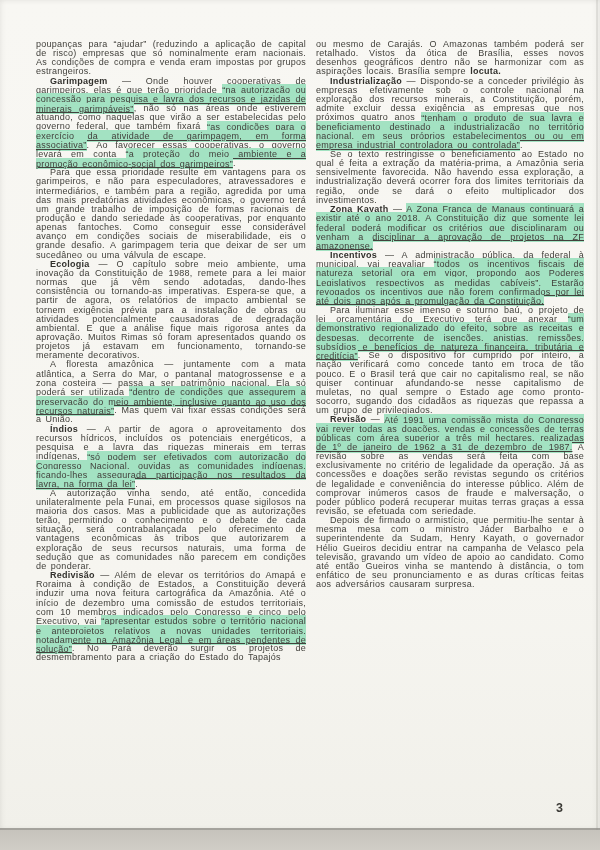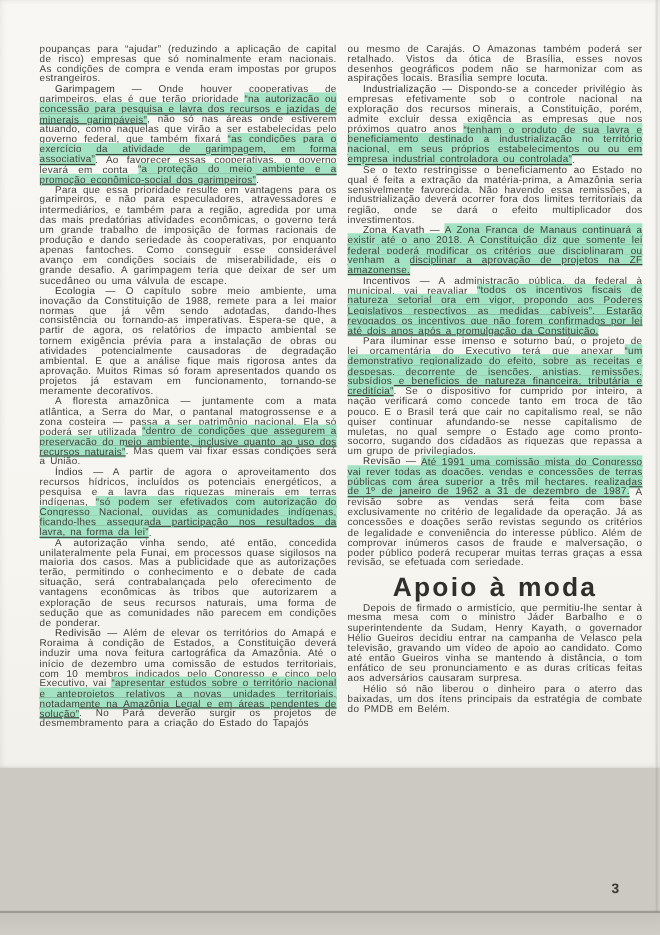--- a/index.html
+++ b/index.html
@@ -5,36 +5,36 @@
   html, body { margin: 0; padding: 0; }
   body {
     width: 600px; height: 850px;
     background: #ccc9c2;
     font-family: "Liberation Sans", "DejaVu Sans", sans-serif;
     overflow: hidden;
     position: relative;
   }
   .page {
     position: absolute; left: 0; top: 0;
-    width: 600px; height: 698px;
+    width: 600px; height: 830px;
     background: linear-gradient(180deg, #f8f7f3 0%, #f6f5f0 70%, #f1f0ea 100%);
     box-shadow: inset -3px 0 6px rgba(0,0,0,0.06), inset 2px 0 5px rgba(0,0,0,0.05);
   }
   .col {
     position: absolute; top: 40px;
     font-size: 9px; line-height: 9.15px;
     letter-spacing: 0.25px; word-spacing: 1.6px;
     color: #42413c;
     text-align: justify;
   }
   .col-left  { left: 36px;  width: 270px; }
   .col-right { left: 316px; width: 268px; }
   .para { margin: 0; }
   .para.indent { text-indent: 14px; }
-  .b { font-weight: normal; color: #32312d; }
+  .b { font-weight: bold; color: #32312d; }
   .h {
     background: var(--hl, #a3e2c2);
     box-decoration-break: clone;
     -webkit-box-decoration-break: clone;
     padding-top: 0.5px; padding-bottom: 1px; text-decoration: underline;
   }
   .headline {
     margin: 14px 0 9px 0;
     font-size: 24px; font-weight: bold;
     letter-spacing: 2px;
@@ -69,28 +69,26 @@
       <p class="para"><span>poupanças para “ajudar” (reduzindo a aplicação de capital de risco) empresas que só nominalmente eram nacionais. As condições de compra e venda eram impostas por grupos estrangeiros.</span></p>
       <p class="para indent"><span class="b">Garimpagem</span><span> — Onde houver cooperativas de garimpeiros, elas é que terão prioridade </span><span class="h">“na autorização ou concessão para pesquisa e lavra dos recursos e jazidas de minerais garimpáveis”</span><span>, não só nas áreas onde estiverem atuando, como naquelas que virão a ser estabelecidas pelo governo federal, que também fixará </span><span class="h">“as condições para o exercício da atividade de garimpagem, em forma associativa”</span><span>. Ao favorecer essas cooperativas, o governo levará em conta </span><span class="h">“a proteção do meio ambiente e a promoção econômico-social dos garimpeiros”</span><span>.</span></p>
       <p class="para indent"><span>Para que essa prioridade resulte em vantagens para os garimpeiros, e não para especuladores, atravessadores e intermediários, e também para a região, agredida por uma das mais predatórias atividades econômicas, o governo terá um grande trabalho de imposição de formas racionais de produção e dando seriedade às cooperativas, por enquanto apenas fantoches. Como conseguir esse considerável avanço em condições sociais de miserabilidade, eis o grande desafio. A garimpagem teria que deixar de ser um sucedâneo ou uma válvula de escape.</span></p>
       <p class="para indent"><span class="b">Ecologia</span><span> — O capítulo sobre meio ambiente, uma inovação da Constituição de 1988, remete para a lei maior normas que já vêm sendo adotadas, dando-lhes consistência ou tornando-as imperativas. Espera-se que, a partir de agora, os relatórios de impacto ambiental se tornem exigência prévia para a instalação de obras ou atividades potencialmente causadoras de degradação ambiental. E que a análise fique mais rigorosa antes da aprovação. Muitos Rimas só foram apresentados quando os projetos já estavam em funcionamento, tornando-se meramente decorativos.</span></p>
       <p class="para indent"><span>A floresta amazônica — juntamente com a mata atlântica, a Serra do Mar, o pantanal matogrossense e a zona costeira — passa a ser patrimônio nacional. Ela só poderá ser utilizada </span><span class="h">“dentro de condições que assegurem a preservação do meio ambiente, inclusive quanto ao uso dos recursos naturais”</span><span>. Mas quem vai fixar essas condições será a União.</span></p>
       <p class="para indent"><span class="b">Índios</span><span> — A partir de agora o aproveitamento dos recursos hídricos, incluídos os potenciais energéticos, a pesquisa e a lavra das riquezas minerais em terras indígenas, </span><span class="h">“só podem ser efetivados com autorização do Congresso Nacional, ouvidas as comunidades indígenas, ficando-lhes assegurada participação nos resultados da lavra, na forma da lei”</span><span>.</span></p>
       <p class="para indent"><span>A autorização vinha sendo, até então, concedida unilateralmente pela Funai, em processos quase sigilosos na maioria dos casos. Mas a publicidade que as autorizações terão, permitindo o conhecimento e o debate de cada situação, será contrabalançada pelo oferecimento de vantagens econômicas às tribos que autorizarem a exploração de seus recursos naturais, uma forma de sedução que as comunidades não parecem em condições de ponderar.</span></p>
       <p class="para indent"><span class="b">Redivisão</span><span> — Além de elevar os territórios do Amapá e Roraima à condição de Estados, a Constituição deverá induzir uma nova feitura cartográfica da Amazônia. Até o início de dezembro uma comissão de estudos territoriais, com 10 membros indicados pelo Congresso e cinco pelo Executivo, vai </span><span class="h">“apresentar estudos sobre o território nacional e anteprojetos relativos a novas unidades territoriais, notadamente na Amazônia Legal e em áreas pendentes de solução”</span><span>. No Pará deverão surgir os projetos de desmembramento para a criação do Estado do Tapajós</span></p>
     </div>
   <div class="col col-right" id="col-right">
-      <p class="para"><span>ou mesmo de Carajás. O Amazonas também poderá ser retalhado. Vistos da ótica de Brasília, esses novos desenhos geográficos podem não se harmonizar com as aspirações locais. Brasília sempre </span><span class="b">locuta.</span></p>
+      <p class="para"><span>ou mesmo de Carajás. O Amazonas também poderá ser retalhado. Vistos da ótica de Brasília, esses novos desenhos geográficos dentro não se harmonizar com as aspirações locais. Brasília sempre </span><span class="b">locuta.</span></p>
       <p class="para indent"><span class="b">Industrialização</span><span> — Dispondo-se a conceder privilégio às empresas efetivamente sob o controle nacional na exploração dos recursos minerais, a Constituição, porém, admite excluir dessa exigência as empresas que nos próximos quatro anos </span><span class="h">“tenham o produto de sua lavra e beneficiamento destinado a industrialização no território nacional, em seus próprios estabelecimentos ou ou em empresa industrial controladora ou controlada”</span><span>.</span></p>
-      <p class="para indent"><span>Se o texto restringisse o beneficiamento ao Estado no qual é feita a extração da matéria-prima, a Amazônia seria sensivelmente favorecida. Não havendo essa remissões, a industrialização deverá ocorrer fora dos limites territoriais da região, onde se dará o efeito multiplicador dos investimentos.</span></p>
+      <p class="para indent"><span>Se o texto restringisse o beneficiamento ao Estado no qual é feita a extração da matéria-prima, a Amazônia seria sensivelmente favorecida. Não havendo essa exploração, a industrialização deverá ocorrer fora dos limites territoriais da região, onde se dará o efeito multiplicador dos investimentos.</span></p>
       <p class="para indent"><span class="b">Zona Kayath</span><span> — </span><span class="h">A Zona Franca de Manaus continuará a existir até o ano 2018. A Constituição diz que somente lei federal poderá modificar os critérios que disciplinaram ou venham a disciplinar a aprovação de projetos na ZF amazonense.</span></p>
       <p class="para indent"><span class="b">Incentivos</span><span> — A administração pública, da federal à municipal, vai reavaliar </span><span class="h">“todos os incentivos fiscais de natureza setorial ora em vigor, propondo aos Poderes Legislativos respectivos as medidas cabíveis”. Estarão revogados os incentivos que não forem confirmados por lei até dois anos após a promulgação da Constituição.</span></p>
       <p class="para indent"><span>Para iluminar esse imenso e soturno baú, o projeto de lei orçamentária do Executivo terá que anexar </span><span class="h">“um demonstrativo regionalizado do efeito, sobre as receitas e despesas, decorrente de isenções, anistias, remissões, subsídios e benefícios de natureza financeira, tributária e creditícia”</span><span>. Se o dispositivo for cumprido por inteiro, a nação verificará como concede tanto em troca de tão pouco. E o Brasil terá que cair no capitalismo real, se não quiser continuar afundando-se nesse capitalismo de muletas, no qual sempre o Estado age como pronto-socorro, sugando dos cidadãos as riquezas que repassa a um grupo de privilegiados.</span></p>
       <p class="para indent"><span class="b">Revisão</span><span> — </span><span class="h">Até 1991 uma comissão mista do Congresso vai rever todas as doações, vendas e concessões de terras públicas com área superior a três mil hectares, realizadas de 1º de janeiro de 1962 a 31 de dezembro de 1987.</span><span> A revisão sobre as vendas será feita com base exclusivamente no critério de legalidade da operação. Já as concessões e doações serão revistas segundo os critérios de legalidade e conveniência do interesse público. Além de comprovar inúmeros casos de fraude e malversação, o poder público poderá recuperar muitas terras graças a essa revisão, se efetuada com seriedade.</span></p>
-      <h2 class="headline">Apoio à moda</h2>
       <p class="para indent"><span>Depois de firmado o armistício, que permitiu-lhe sentar à mesma mesa com o ministro Jáder Barbalho e o superintendente da Sudam, Henry Kayath, o governador Hélio Gueiros decidiu entrar na campanha de Velasco pela televisão, gravando um vídeo de apoio ao candidato. Como até então Gueiros vinha se mantendo à distância, o tom enfático de seu pronunciamento e as duras críticas feitas aos adversários causaram surpresa.</span></p>
-      <p class="para indent"><span>Hélio só não liberou o dinheiro para o aterro das baixadas, um dos ítens principais da estratégia de combate do PMDB em Belém.</span></p>
     </div>
   <div class="page-number">3</div>
   <div class="right-scan-edge"></div>
 </div>
 <div class="bottom-edge"></div>
 <div class="backing"></div>
 
 </body></html>

